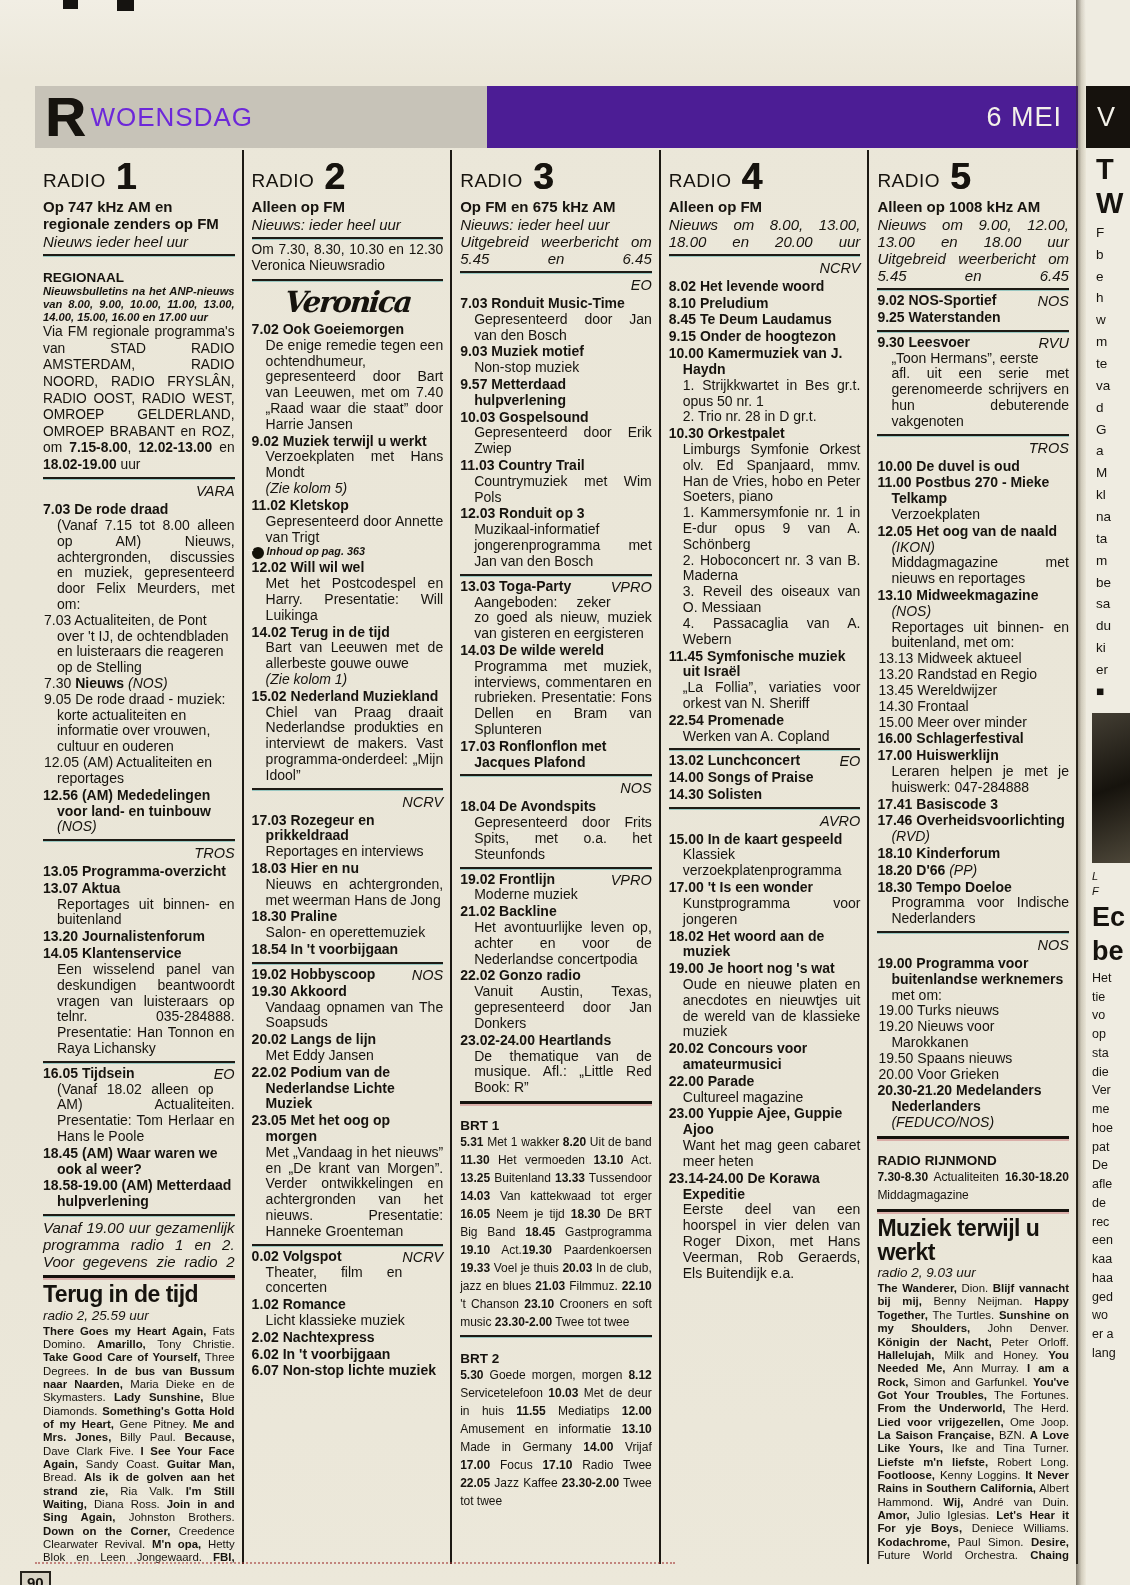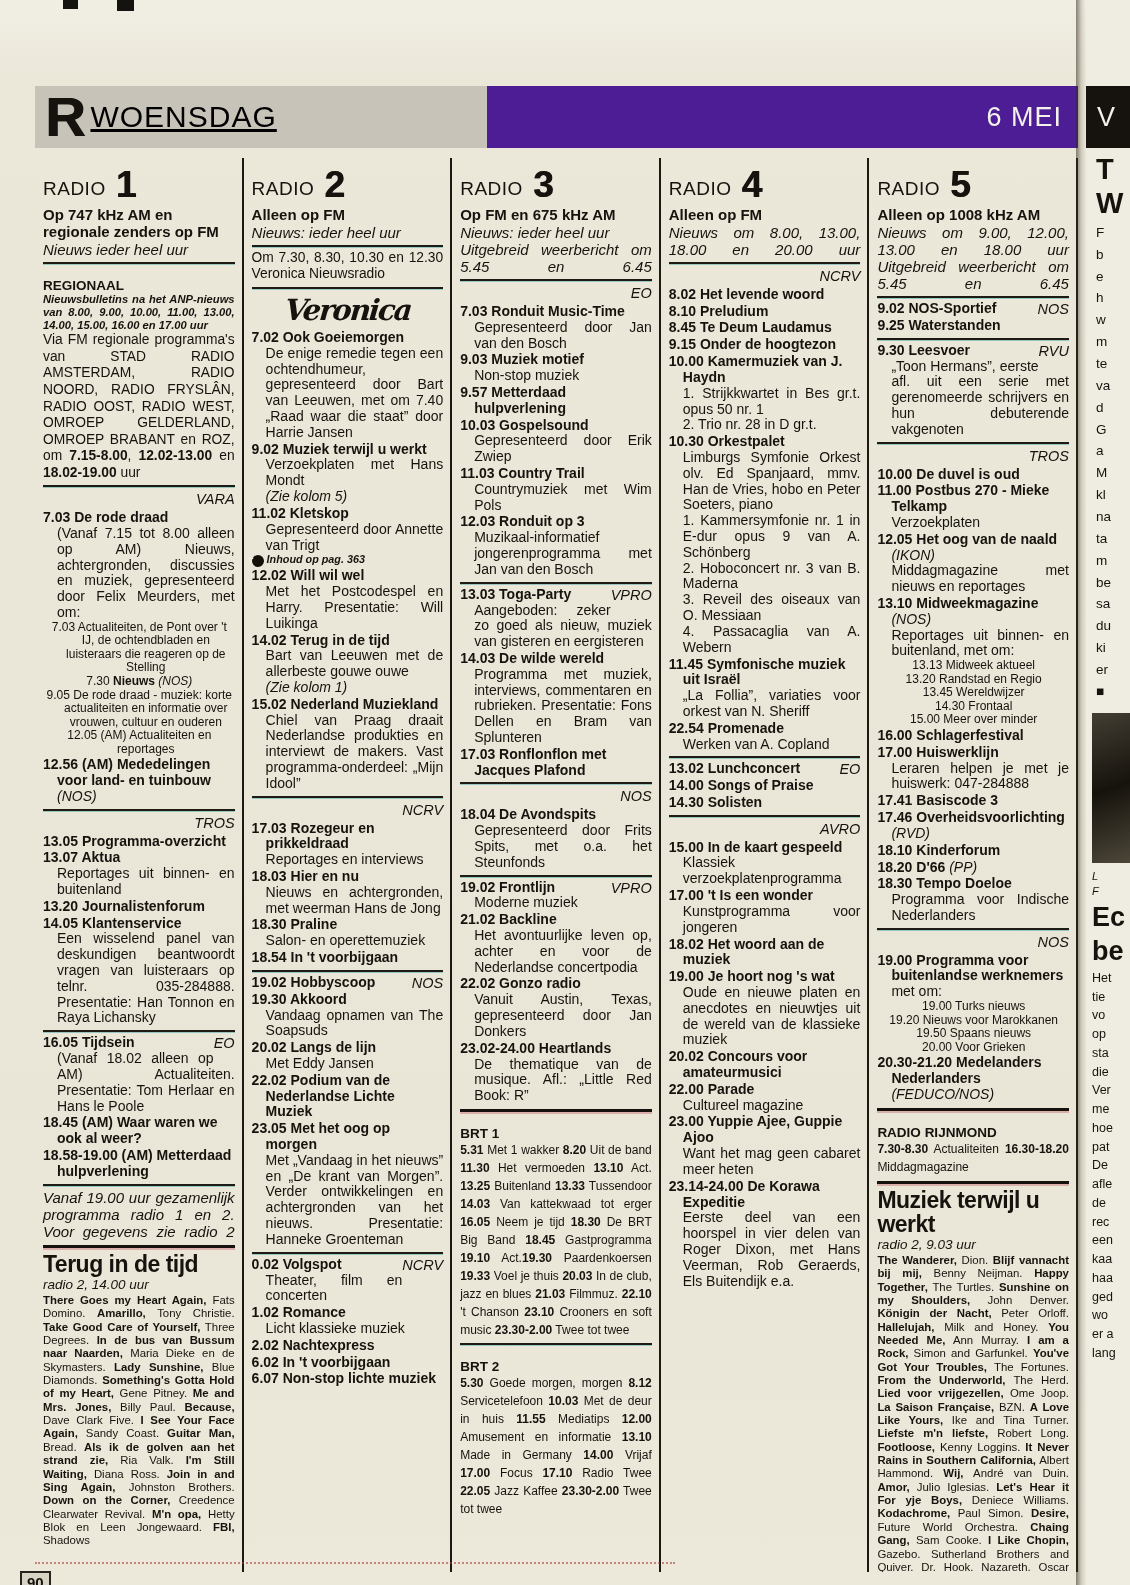--- a/index.html
+++ b/index.html
@@ -7,40 +7,40 @@
     width:1130px;height:1585px;position:relative;overflow:hidden;
     background:linear-gradient(180deg,#f1eee4 0%,#ebe7d9 5%,#e9e5d7 70%,#ece8da 100%);
     font-family:"Liberation Sans", sans-serif;color:#16130e;
   }
   .mark{position:absolute;background:#151310;}
   
   .band{position:absolute;left:35px;top:86px;width:1043px;height:62px;display:flex;}
   .band-left{width:452px;background:#c7c3b8;display:flex;align-items:center;padding-left:10px;box-sizing:border-box;}
   .band-right{flex:1;background:#4c1d95;color:#f3f1e9;display:flex;align-items:center;justify-content:flex-end;padding-right:16px;}
   .r-letter{font-size:56px;font-weight:bold;letter-spacing:-3px;line-height:.9;text-shadow:1px 0 0 currentColor;margin-right:8px;}
-  .day{font-size:30px;color:#000000;letter-spacing:1px;text-decoration:underline;}
+  .day{font-size:26px;color:#6d28d9;letter-spacing:1px;}
   .date{font-size:27px;letter-spacing:1px;}
   
-  .cols{position:absolute;left:35px;top:158px;width:1043px;height:1414px;display:flex;}
+  .cols{position:absolute;left:35px;top:150px;width:1043px;height:1414px;display:flex;}
   .col{flex:1;border-right:2px solid #1c1913;padding:0 7px 0 8px;box-sizing:border-box;overflow:hidden;}
   .col-head{height:42px;display:flex;align-items:flex-end;padding-bottom:4px;}
   .rword{font-size:19px;letter-spacing:.5px;}
   .rnum{font-size:37px;font-weight:bold;margin-left:10px;line-height:.8;letter-spacing:-1px;text-shadow:.8px 0 0 currentColor;}
   
   p{margin:0;}
   .ib{font-weight:bold;font-size:15px;line-height:1.12;margin-top:3px;}
   .ii{font-style:italic;font-size:15px;line-height:1.14;}
   .iij{text-align:justify;text-align-last:justify;}
   .body{font-size:13.8px;line-height:1.2;text-align:justify;}
   .sect{font-weight:bold;font-size:13.5px;margin-top:14px;}
   .fi{font-size:11.2px;font-weight:bold;font-style:italic;line-height:1.18;text-align:justify;}
   .org{font-style:italic;font-size:14.5px;text-align:right;line-height:1.3;}
   .p1{font-size:14px;line-height:1.13;padding-left:14px;text-indent:-14px;margin-top:1px;}
   .p2{font-size:14px;line-height:1.13;padding-left:14px;text-align:justify;}
-  .p3{font-size:12px;line-height:1.13;padding-left:14px;text-indent:-13px;text-align:center;}
+  .p3{font-size:14px;line-height:1.13;padding-left:14px;text-indent:-13px;}
   .orgf{float:right;font-style:italic;font-weight:normal;font-size:14.5px;text-indent:0;}
   .note{font-size:10.8px;font-weight:bold;font-style:italic;padding-left:14px;text-indent:-14px;line-height:1.25;}
   .ticon{display:inline-block;width:12px;height:12px;background:#121008;color:#f1eee4;border-radius:50%;font-size:9px;font-weight:bold;font-style:normal;text-align:center;line-height:12px;margin-right:3px;vertical-align:-1px;}
   .logo{font-family:"DejaVu Serif", serif;font-style:italic;font-weight:bold;font-size:29px;letter-spacing:-2px;transform:skewX(-5deg);text-align:center;margin:7px 0 5px;line-height:1;}
   .feat{font-size:23px;font-weight:bold;letter-spacing:-.5px;margin:4px 0 1px;line-height:1.05;}
   .fsub{font-style:italic;font-size:13.5px;margin:0 0 2px;}
   .fine{font-size:11.4px;line-height:1.17;text-align:justify;}
   .fbrt{font-size:12px;line-height:1.5;text-align:justify;}
   .rule{height:2px;background:#1e1b15;margin:4px 0 3px;box-shadow:0 1px 0 rgba(0,140,150,.35);}
   .rule2{height:3px;background:#15120d;margin:5px 0 4px;box-shadow:0 2px 0 rgba(185,45,60,.3);}
@@ -110,21 +110,21 @@
         <p class="p2">Een wisselend panel van deskundigen beantwoordt vragen van luisteraars op telnr. 035-284888. Presentatie: Han Tonnon en Raya Lichansky</p>
         <div class="rule"></div>
         <p class="p1"><span class="orgf">EO</span><b>16.05 Tijdsein</b></p>
         <p class="p2">(Vanaf 18.02 alleen op AM) Actualiteiten. Presentatie: Tom Herlaar en Hans le Poole</p>
         <p class="p1"><b>18.45 (AM) Waar waren we ook al weer?</b></p>
         <p class="p1"><b>18.58-19.00 (AM) Metterdaad hulpverlening</b></p>
         <div class="rule"></div>
         <p class="ii iij">Vanaf 19.00 uur gezamenlijk programma radio 1 en 2. Voor gegevens zie radio 2</p>
         <div class="rule2"></div>
         <p class="feat">Terug in de tijd</p>
-        <p class="fsub">radio 2, 14.00 uur</p>
+        <p class="fsub">radio 2, 25.59 uur</p>
         <p class="fine"><b>There Goes my Heart Again,</b> Fats Domino. <b>Amarillo,</b> Tony Christie. <b>Take Good Care of Yourself,</b> Three Degrees. <b>In de bus van Bussum naar Naarden,</b> Maria Dieke en de Skymasters. <b>Lady Sunshine,</b> Blue Diamonds. <b>Something's Gotta Hold of my Heart,</b> Gene Pitney. <b>Me and Mrs. Jones,</b> Billy Paul. <b>Because,</b> Dave Clark Five. <b>I See Your Face Again,</b> Sandy Coast. <b>Guitar Man,</b> Bread. <b>Als ik de golven aan het strand zie,</b> Ria Valk. <b>I'm Still Waiting,</b> Diana Ross. <b>Join in and Sing Again,</b> Johnston Brothers. <b>Down on the Corner,</b> Creedence Clearwater Revival. <b>M'n opa,</b> Hetty Blok en Leen Jongewaard. <b>FBI,</b> Shadows</p>
       </div>
   </div>
   <div class="col">
     <div class="col-head">
       <span class="rword">RADIO</span>
       <span class="rnum">2</span>
     </div>
     <div class="col-body">
         <p class="ib">Alleen op FM</p>

